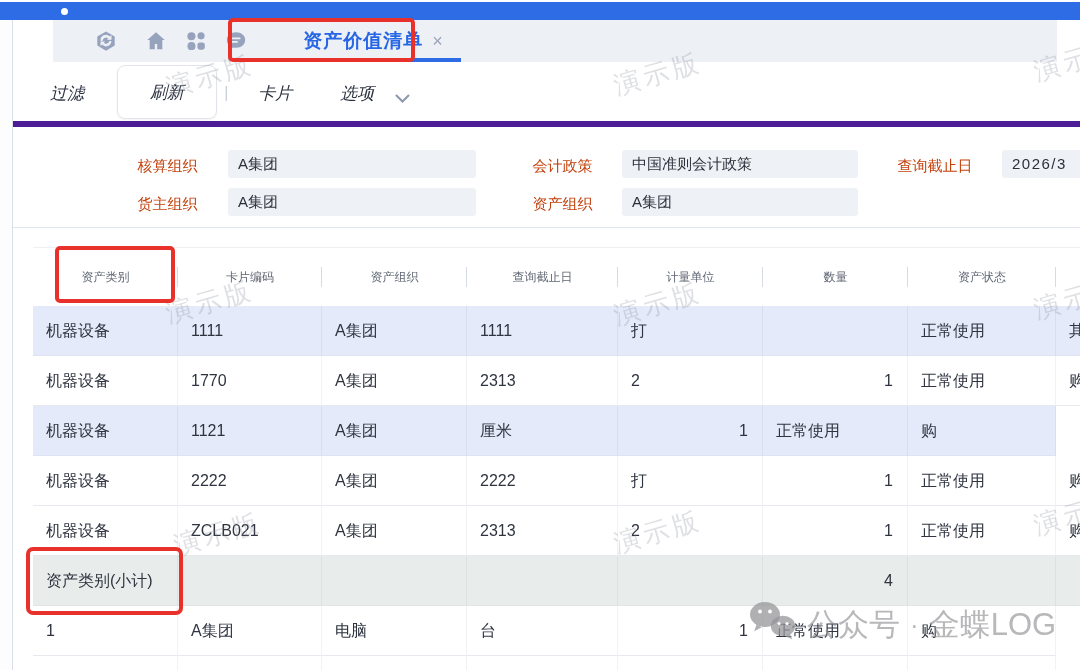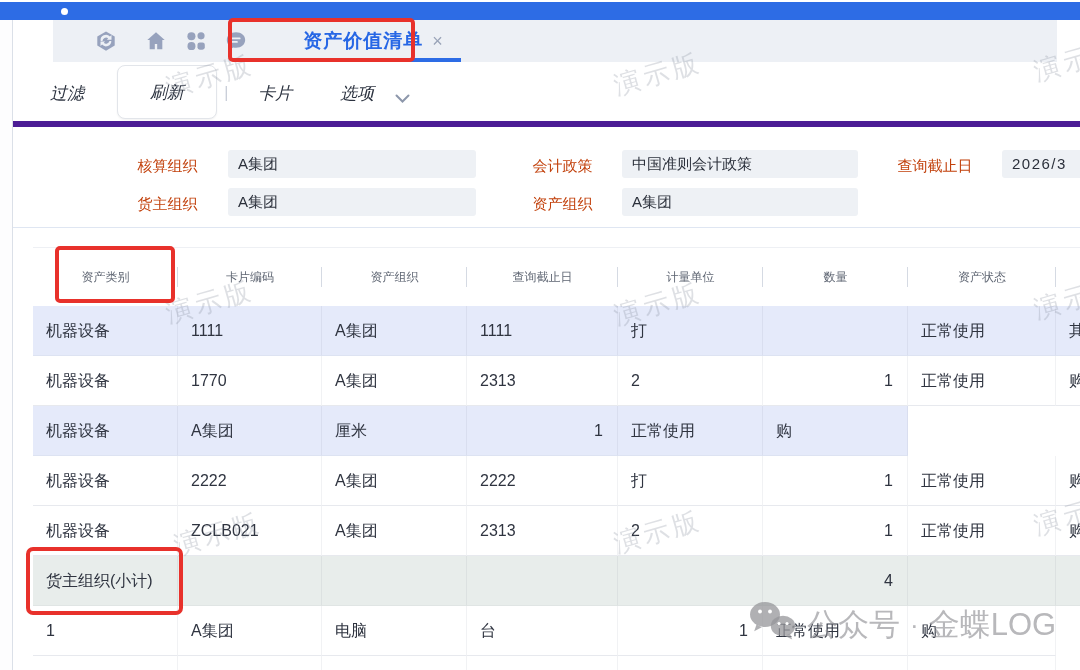--- a/index.html
+++ b/index.html
@@ -168,20 +168,21 @@
       <div class="td">A集团</div>
       <div class="td">2313</div>
       <div class="td">2</div>
       <div class="td num">1</div>
       <div class="td">正常使用</div>
       <div class="td">购</div>
     </div>
 
     <div class="trow row-alt">
       <div class="td">机器设备</div>
+      <div class="td">1121</div>
       <div class="td">A集团</div>
       <div class="td">厘米</div>
       <div class="td num">1</div>
       <div class="td">正常使用</div>
       <div class="td">购</div>
     </div>
 
     <div class="trow row-plain">
       <div class="td">机器设备</div>
       <div class="td">2222</div>
@@ -198,21 +199,21 @@
       <div class="td">ZCLB021</div>
       <div class="td">A集团</div>
       <div class="td">2313</div>
       <div class="td">2</div>
       <div class="td num">1</div>
       <div class="td">正常使用</div>
       <div class="td">购</div>
     </div>
 
     <div class="trow row-subtotal">
-      <div class="td">货主组织(小计)</div>
+      <div class="td">资产类别(小计)</div>
       <div class="td"></div>
       <div class="td"></div>
       <div class="td"></div>
       <div class="td"></div>
       <div class="td num">4</div>
       <div class="td"></div>
       <div class="td"></div>
     </div>
 
     <div class="trow row-plain">

